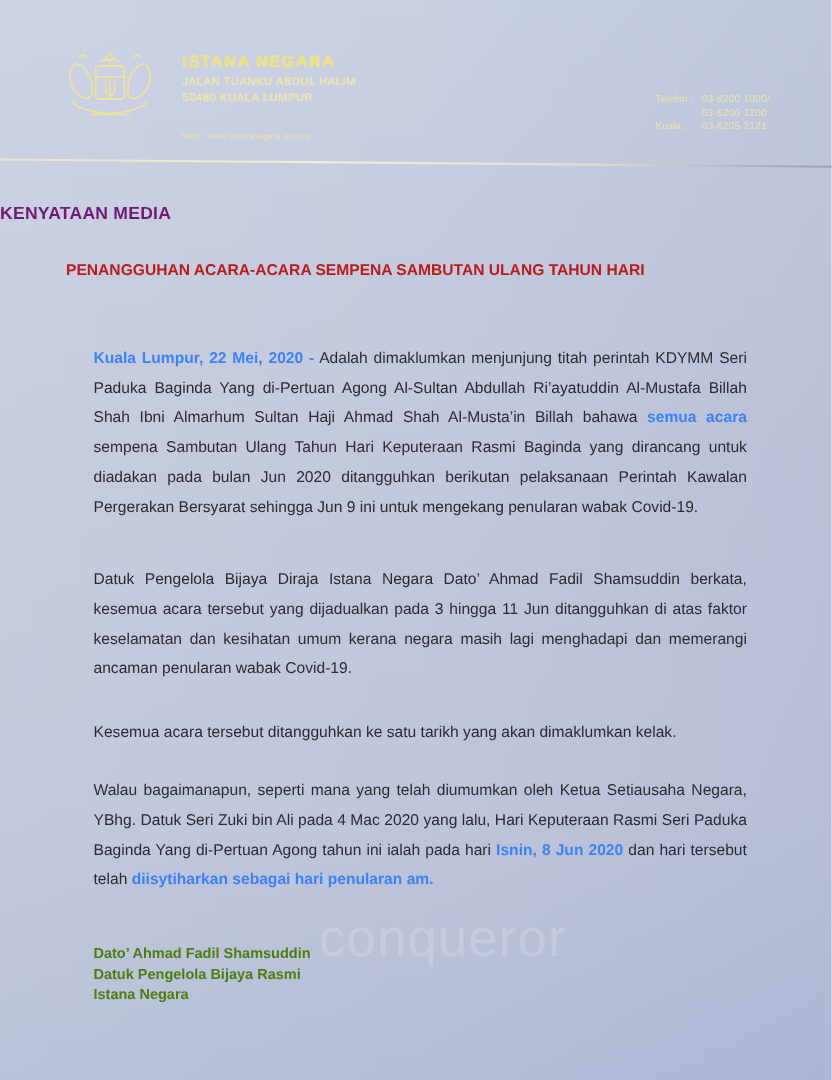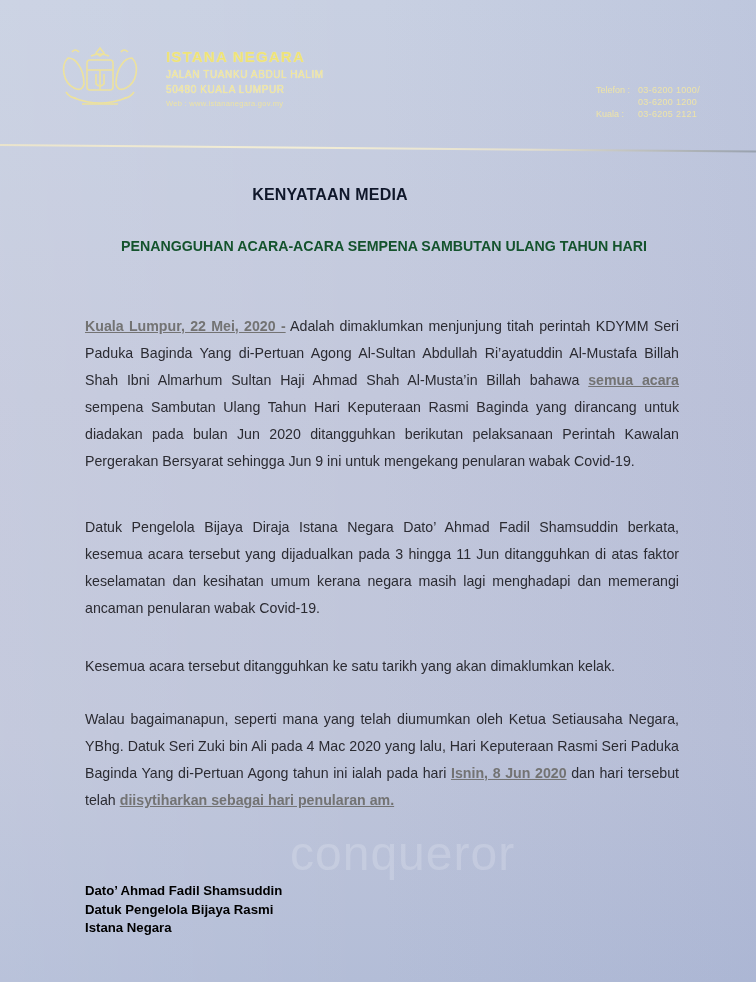--- a/index.html
+++ b/index.html
@@ -12,43 +12,43 @@
     .page-shade {
       position: absolute; inset: 0;
       background: linear-gradient(90deg, rgba(255,255,255,0.08) 0%, rgba(255,255,255,0) 50%, rgba(120,135,190,0.12) 100%);
       pointer-events: none;
     }
     .letterhead { position: absolute; left: 0; top: 0; width: 756px; height: 150px; }
     .crest { position: absolute; left: 58px; top: 44px; width: 84px; height: 72px; }
     .org-block { position: absolute; left: 166px; top: 48px; color: #e8df9a; }
     .org-name { font-size: 15px; font-weight: bold; letter-spacing: 1.2px; color: #ede27a; text-shadow: 0 0 1px #fff6b0; }
     .org-line { font-size: 10px; letter-spacing: 0.6px; margin-top: 4px; color: #efe49c; text-shadow: 0 0 1px #fff8c8; line-height: 11px; }
-    .org-web { font-size: 7.5px; margin-top: 4px; color: #ece3a6; letter-spacing: 0.3px; }
+    .org-web { font-size: 7.5px; margin-top: 24px; color: #ece3a6; letter-spacing: 0.3px; }
     .contact-block { position: absolute; left: 596px; top: 84px; font-size: 9px; color: #eee4a8; line-height: 12px; }
     .contact-row { display: flex; }
     .contact-label { width: 38px; text-align: left; padding-right: 4px; }
     .contact-value { letter-spacing: 0.3px; }
     .gold-rule {
       position: absolute; left: 0; top: 144px; width: 756px; height: 2px;
       background: linear-gradient(90deg, #eae4cc 0%, #f3eed6 40%, #e3dfcf 70%, #98a1ae 100%);
       transform: rotate(0.5deg); transform-origin: left center;
     }
     .watermark {
       position: absolute; left: 242px; top: 826px; font-size: 48px; font-weight: normal;
       color: rgba(255,255,255,0.18); letter-spacing: 1px; margin-left: 48px;
     }
-    .title { position: absolute; left: 0; width: 660px; top: 186px; text-align: center; font-size: 16px; font-weight: bold; color: #0f172a; letter-spacing: 0.2px; }
-    .subject { position: absolute; left: 60px; width: 648px; top: 235px; text-align: center; font-size: 14.2px; font-weight: bold; line-height: 23px; color: #14532d; }
+    .title { position: absolute; left: 0; width: 660px; top: 186px; font-size: 16px; font-weight: bold; color: #701a75; letter-spacing: 0.2px; }
+    .subject { position: absolute; left: 60px; width: 648px; top: 235px; font-size: 14.2px; font-weight: bold; line-height: 23px; color: #b91c1c; }
     .body { position: absolute; left: 85px; width: 594px; font-size: 14.2px; line-height: 27px; color: #2b2b32; text-align: justify; }
     .p1 { top: 313px; }
     .p2 { top: 514px; }
     .p3 { top: 653px; }
     .p4 { top: 706px; }
-    .body b { font-weight: bold; color: #737373; text-decoration: underline; }
-    .signature { position: absolute; left: 85px; top: 858px; font-size: 13.2px; font-weight: bold; line-height: 18.5px; color: #000000; margin-top: 24px; }
+    .body b { font-weight: bold; color: #3b82f6; }
+    .signature { position: absolute; left: 85px; top: 858px; font-size: 13.2px; font-weight: bold; line-height: 18.5px; color: #4d7c0f; }
   </style>
 </head>
 <body>
 
 <div class="page-shade"></div>
 
 <div class="letterhead">
   <svg class="crest" viewBox="0 0 84 72">
     <g fill="none" stroke="#efe39a" stroke-width="1.6" opacity="0.95">
       <path d="M42 4 l4 5 l-4 3 l-4 -3 z"></path>

